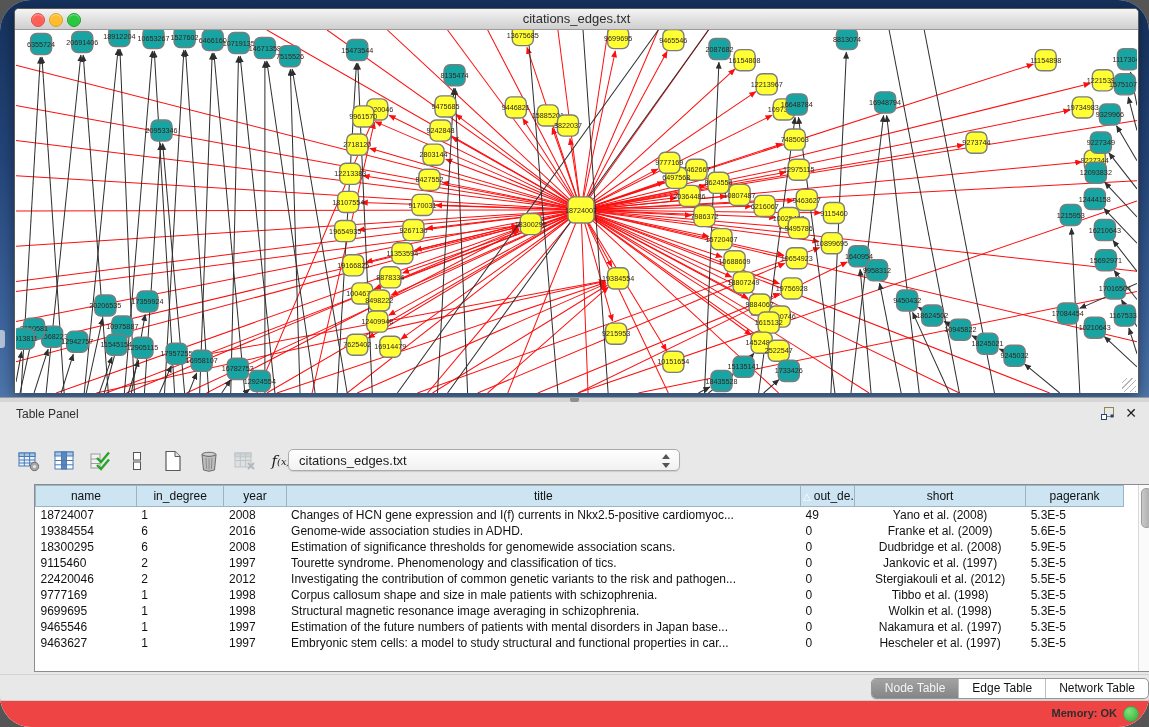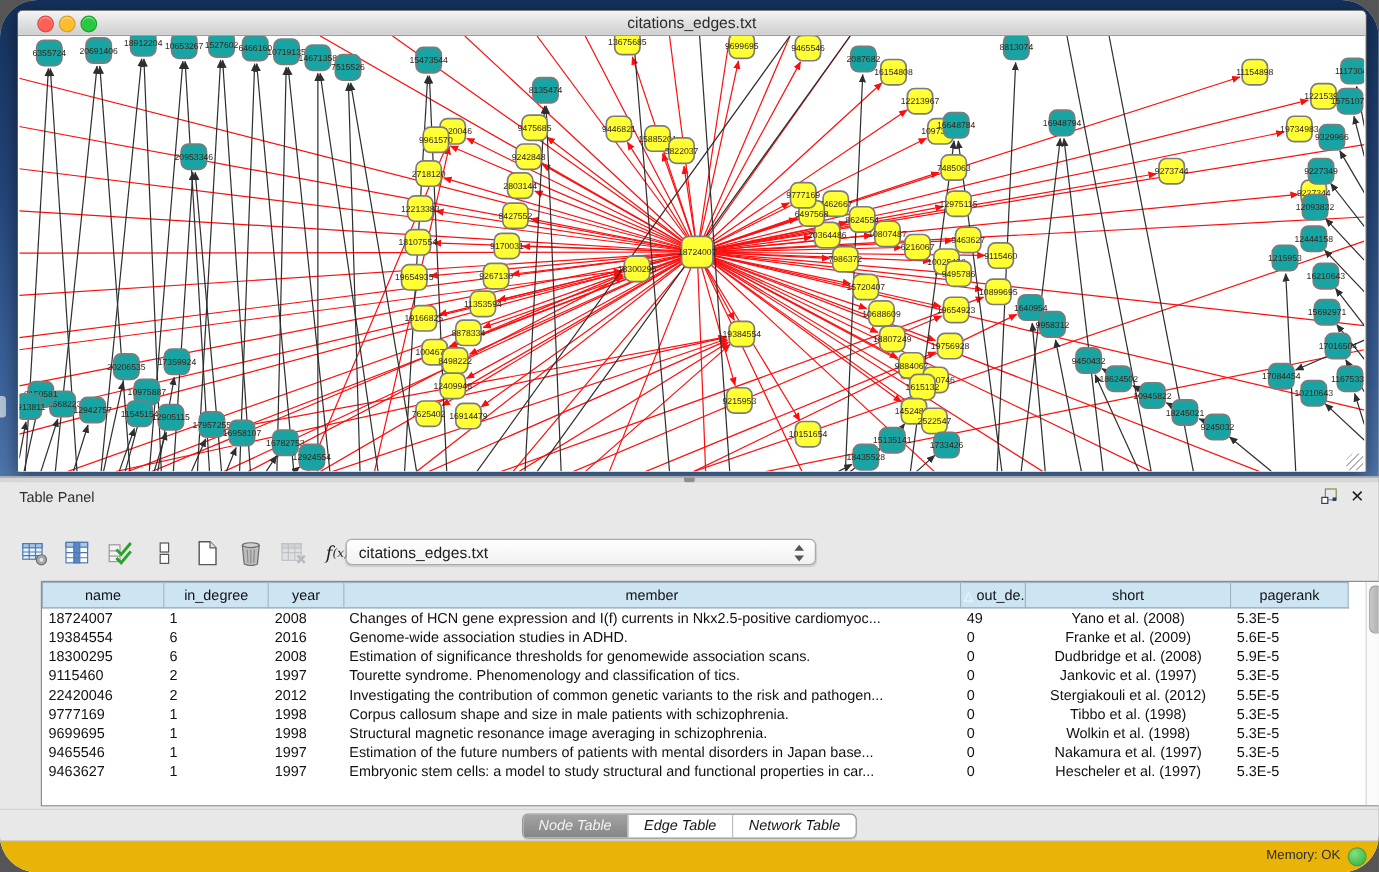--- a/index.html
+++ b/index.html
@@ -53,28 +53,28 @@
   table.grid{border-collapse:collapse;table-layout:fixed;width:1089px;font-size:12px;color:#111;}
   table.grid th{height:20px;background:#cde4f2;border:1px solid #9fb4c2;font-weight:normal;
     text-align:center;padding:0 2px;overflow:hidden;white-space:nowrap;}
   table.grid td{height:16px;padding:0 0 0 5px;overflow:hidden;white-space:nowrap;text-overflow:clip;border:none;}
   table.grid td.c{text-align:center;padding:0 2px;}
   .sort-arrow{color:#fdfdfd;font-size:10px;margin-right:3px;}
   .vscroll{position:absolute;right:0;top:0;bottom:0;width:15px;background:#fafafa;border-left:1px solid #d9d9d9;}
   .vthumb{position:absolute;left:2px;top:3px;width:9px;height:38px;border-radius:5px;
     background:linear-gradient(90deg,#c9c9c9,#a9a9a9);border:1px solid #9b9b9b;}
   
-  .tabs{position:absolute;left:0;top:272px;width:100%;height:26px;text-align:center;border-top:1px solid #d4d4d4;padding-top:3px;box-sizing:border-box;font-style:italic;}
+  .tabs{position:absolute;left:0;top:272px;width:100%;height:26px;text-align:right;border-top:1px solid #d4d4d4;padding-top:3px;box-sizing:border-box;}
   .seg{display:inline-flex;border:1px solid #979797;border-radius:5px;overflow:hidden;background:#fff;
     height:19px;line-height:19px;font-size:12px;box-shadow:0 1px 1px rgba(0,0,0,.08);}
   .seg .s{padding:0 13px;color:#141414;border-left:1px solid #bdbdbd;}
   .seg .s:first-child{border-left:none;}
   .seg .s.sel{background:linear-gradient(180deg,#a3a3a3,#858585);color:#f4f4f4;}
   
-  .statusbar{position:absolute;left:0;bottom:0;width:100%;height:26px;background:#eab308;border-top:1px solid #cfcfcf;}
+  .statusbar{position:absolute;left:0;bottom:0;width:100%;height:26px;background:#ef4444;border-top:1px solid #cfcfcf;font-weight:bold;}
   .mem{position:absolute;right:32px;top:6px;font-size:11px;color:#2e2e2e;}
   .memdot{position:absolute;right:10px;top:5px;width:14px;height:14px;border-radius:50%;
     background:radial-gradient(circle at 35% 30%,#7fe37f,#2fae2f);border:1px solid #4f9e4f;}
 </style>
 </head>
 <body>
 
 <div class="screen">
 
   <div class="desktop">
@@ -853,21 +853,21 @@
             <col style="width:505px">
             <col style="width:53px">
             <col style="width:168px">
             <col style="width:96px">
           </colgroup>
           <thead>
             <tr>
               <th>name</th>
               <th>in_degree</th>
               <th>year</th>
-              <th>member</th>
+              <th>title</th>
               <th><span class="sort-arrow">△</span>out_de...</th>
               <th>short</th>
               <th>pagerank</th>
             </tr>
           </thead>
           <tbody>
             <tr>
               <td class="">18724007</td>
               <td class="">1</td>
               <td class="">2008</td>

